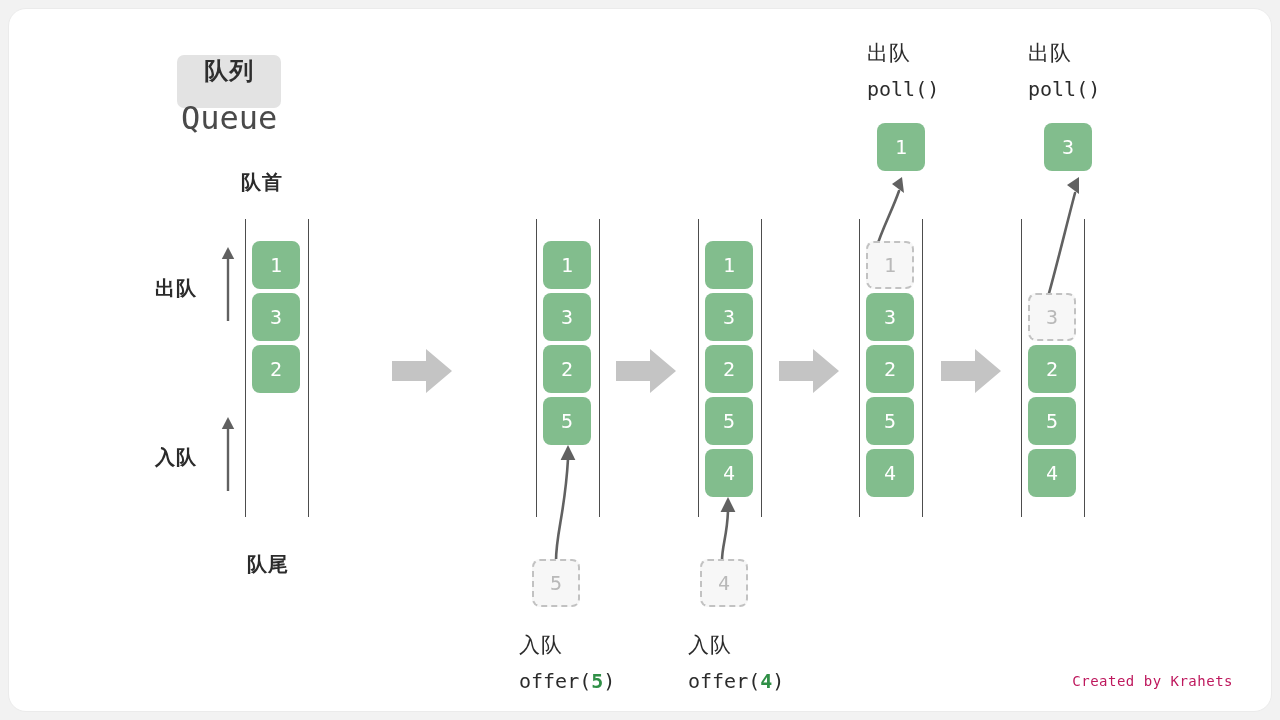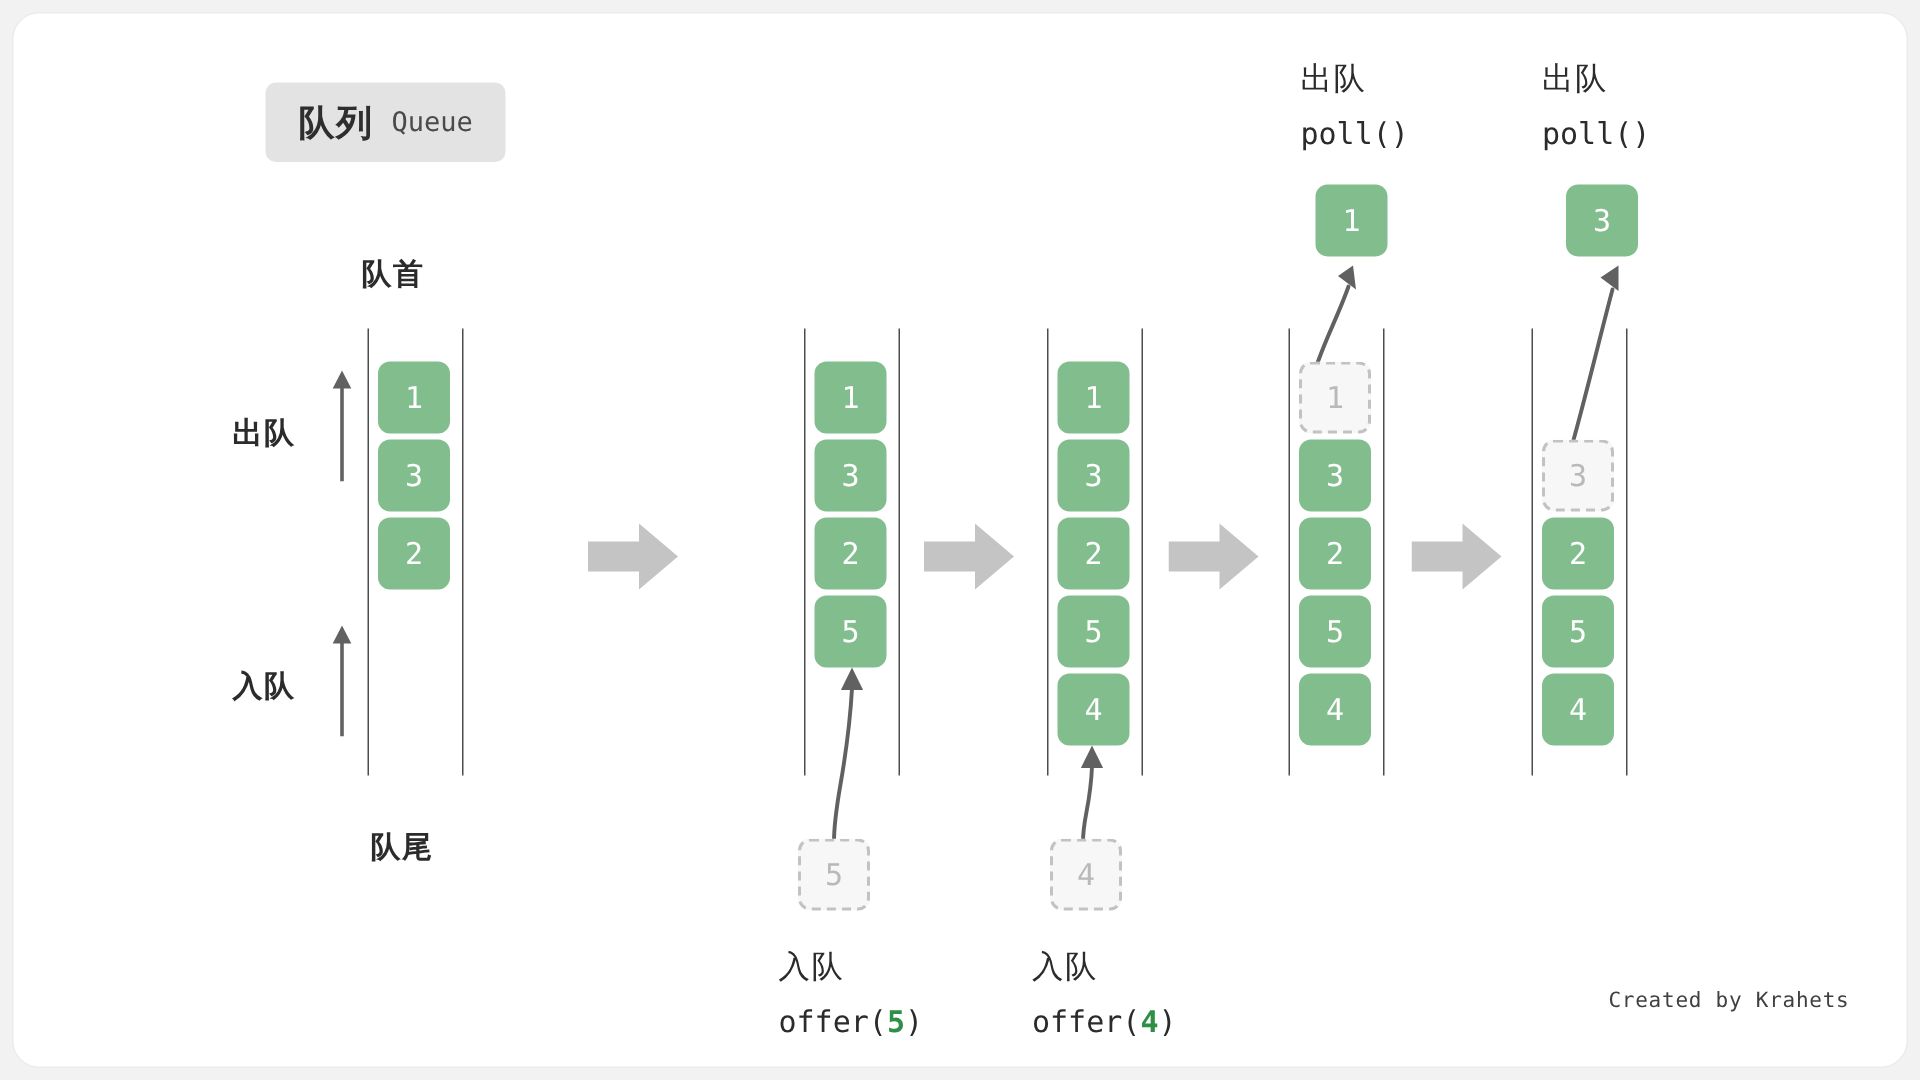--- a/index.html
+++ b/index.html
@@ -34,37 +34,38 @@
     border-radius: 18px;
     box-sizing: border-box;
   }
 
   
   .title-pill {
     position: absolute;
     left: 168px;
     top: 46px;
     height: 53px;
-    padding: 0 22px;
+    padding: 0 4px;
     background: #e3e3e3;
     border-radius: 7px;
     display: flex;
     align-items: center;
     gap: 12px;
     white-space: nowrap;
+    flex-direction: column;
   }
   .title-cn {
     font-size: 24px;
     font-weight: bold;
     color: #2e2e2e;
     letter-spacing: 1px;
   }
   .title-en {
     font-family: "DejaVu Sans Mono", "Liberation Mono", monospace;
-    font-size: 18px;
+    font-size: 32px;
     color: #4a4a4a;
   }
 
   
   .cap {
     position: absolute;
     font-size: 20px;
     font-weight: bold;
     color: #2b2b2b;
     white-space: nowrap;
@@ -166,24 +167,24 @@
   
   .stepArrow { position: absolute; }
 
   
   .curve { position: absolute; overflow: visible; }
 
   
   .credit {
     position: absolute;
     right: 38px;
-    bottom: 36px;
+    bottom: 22px;
     font-family: "DejaVu Sans Mono", "Liberation Mono", monospace;
     font-size: 14px;
-    color: #404040;
+    color: #be185d;
     letter-spacing: 0.5px;
   }
 </style>
 </head>
 <body>
 
 <div id="stage">
   <div class="card">
 
     <div class="title-pill">

